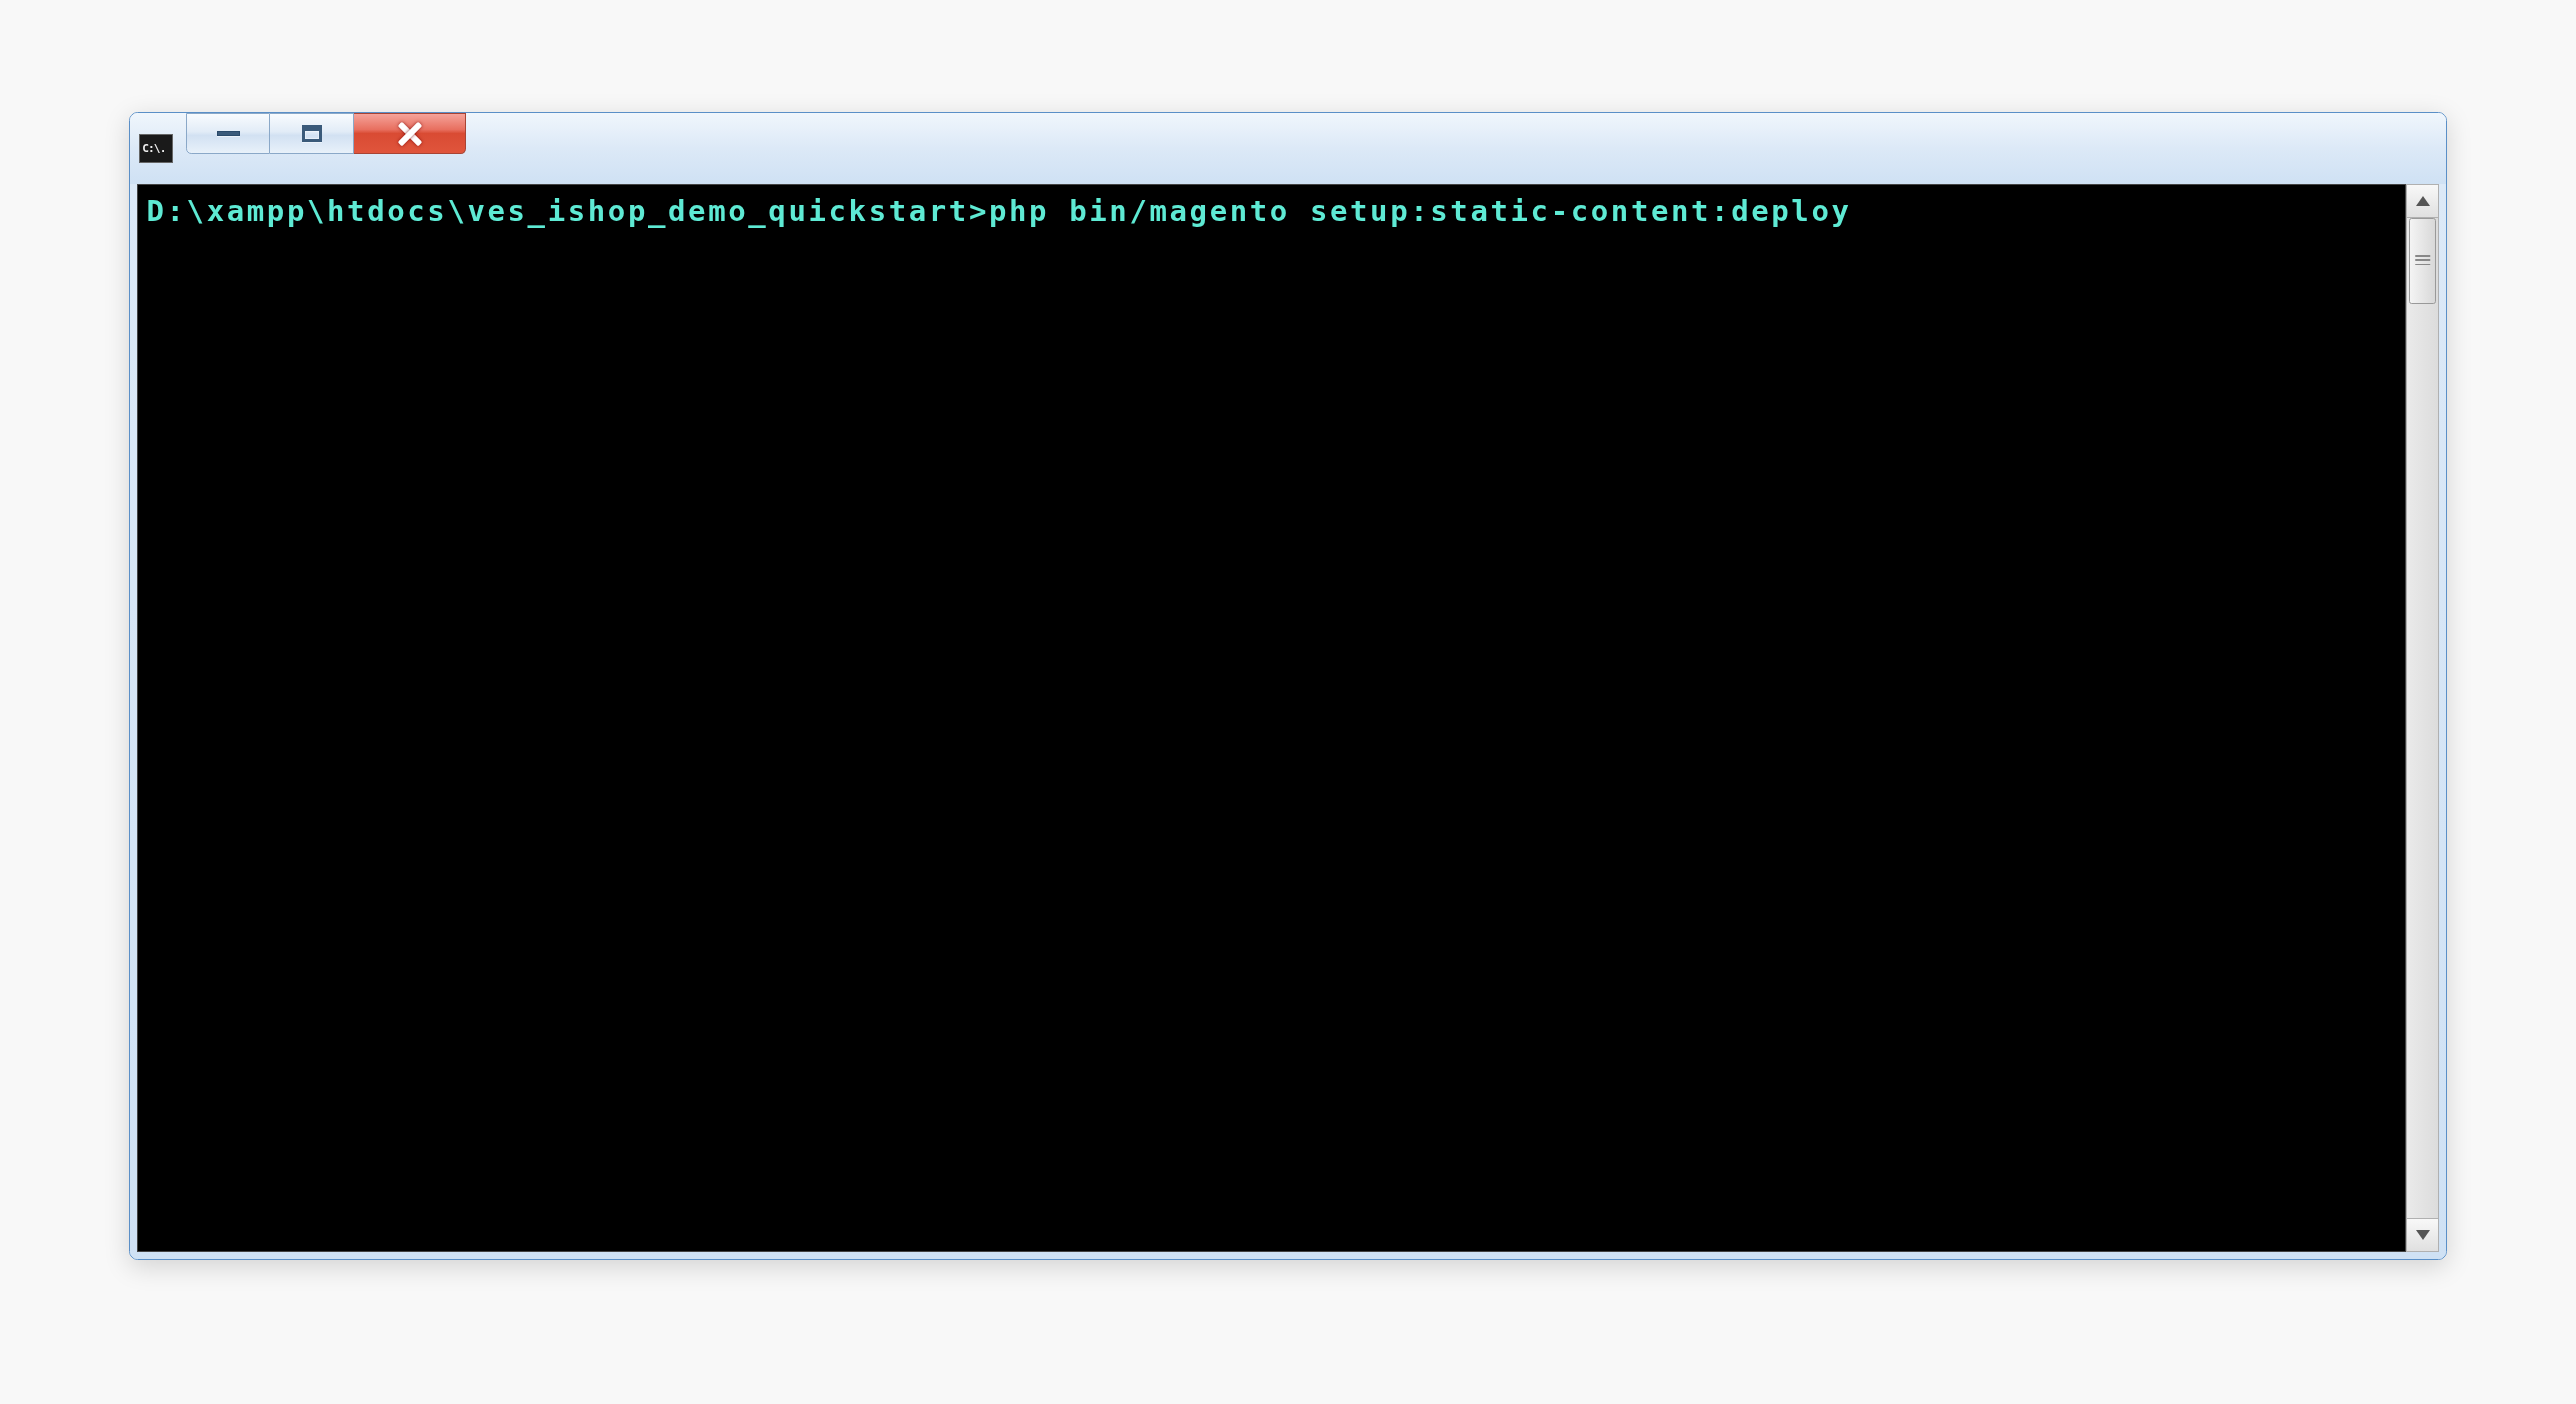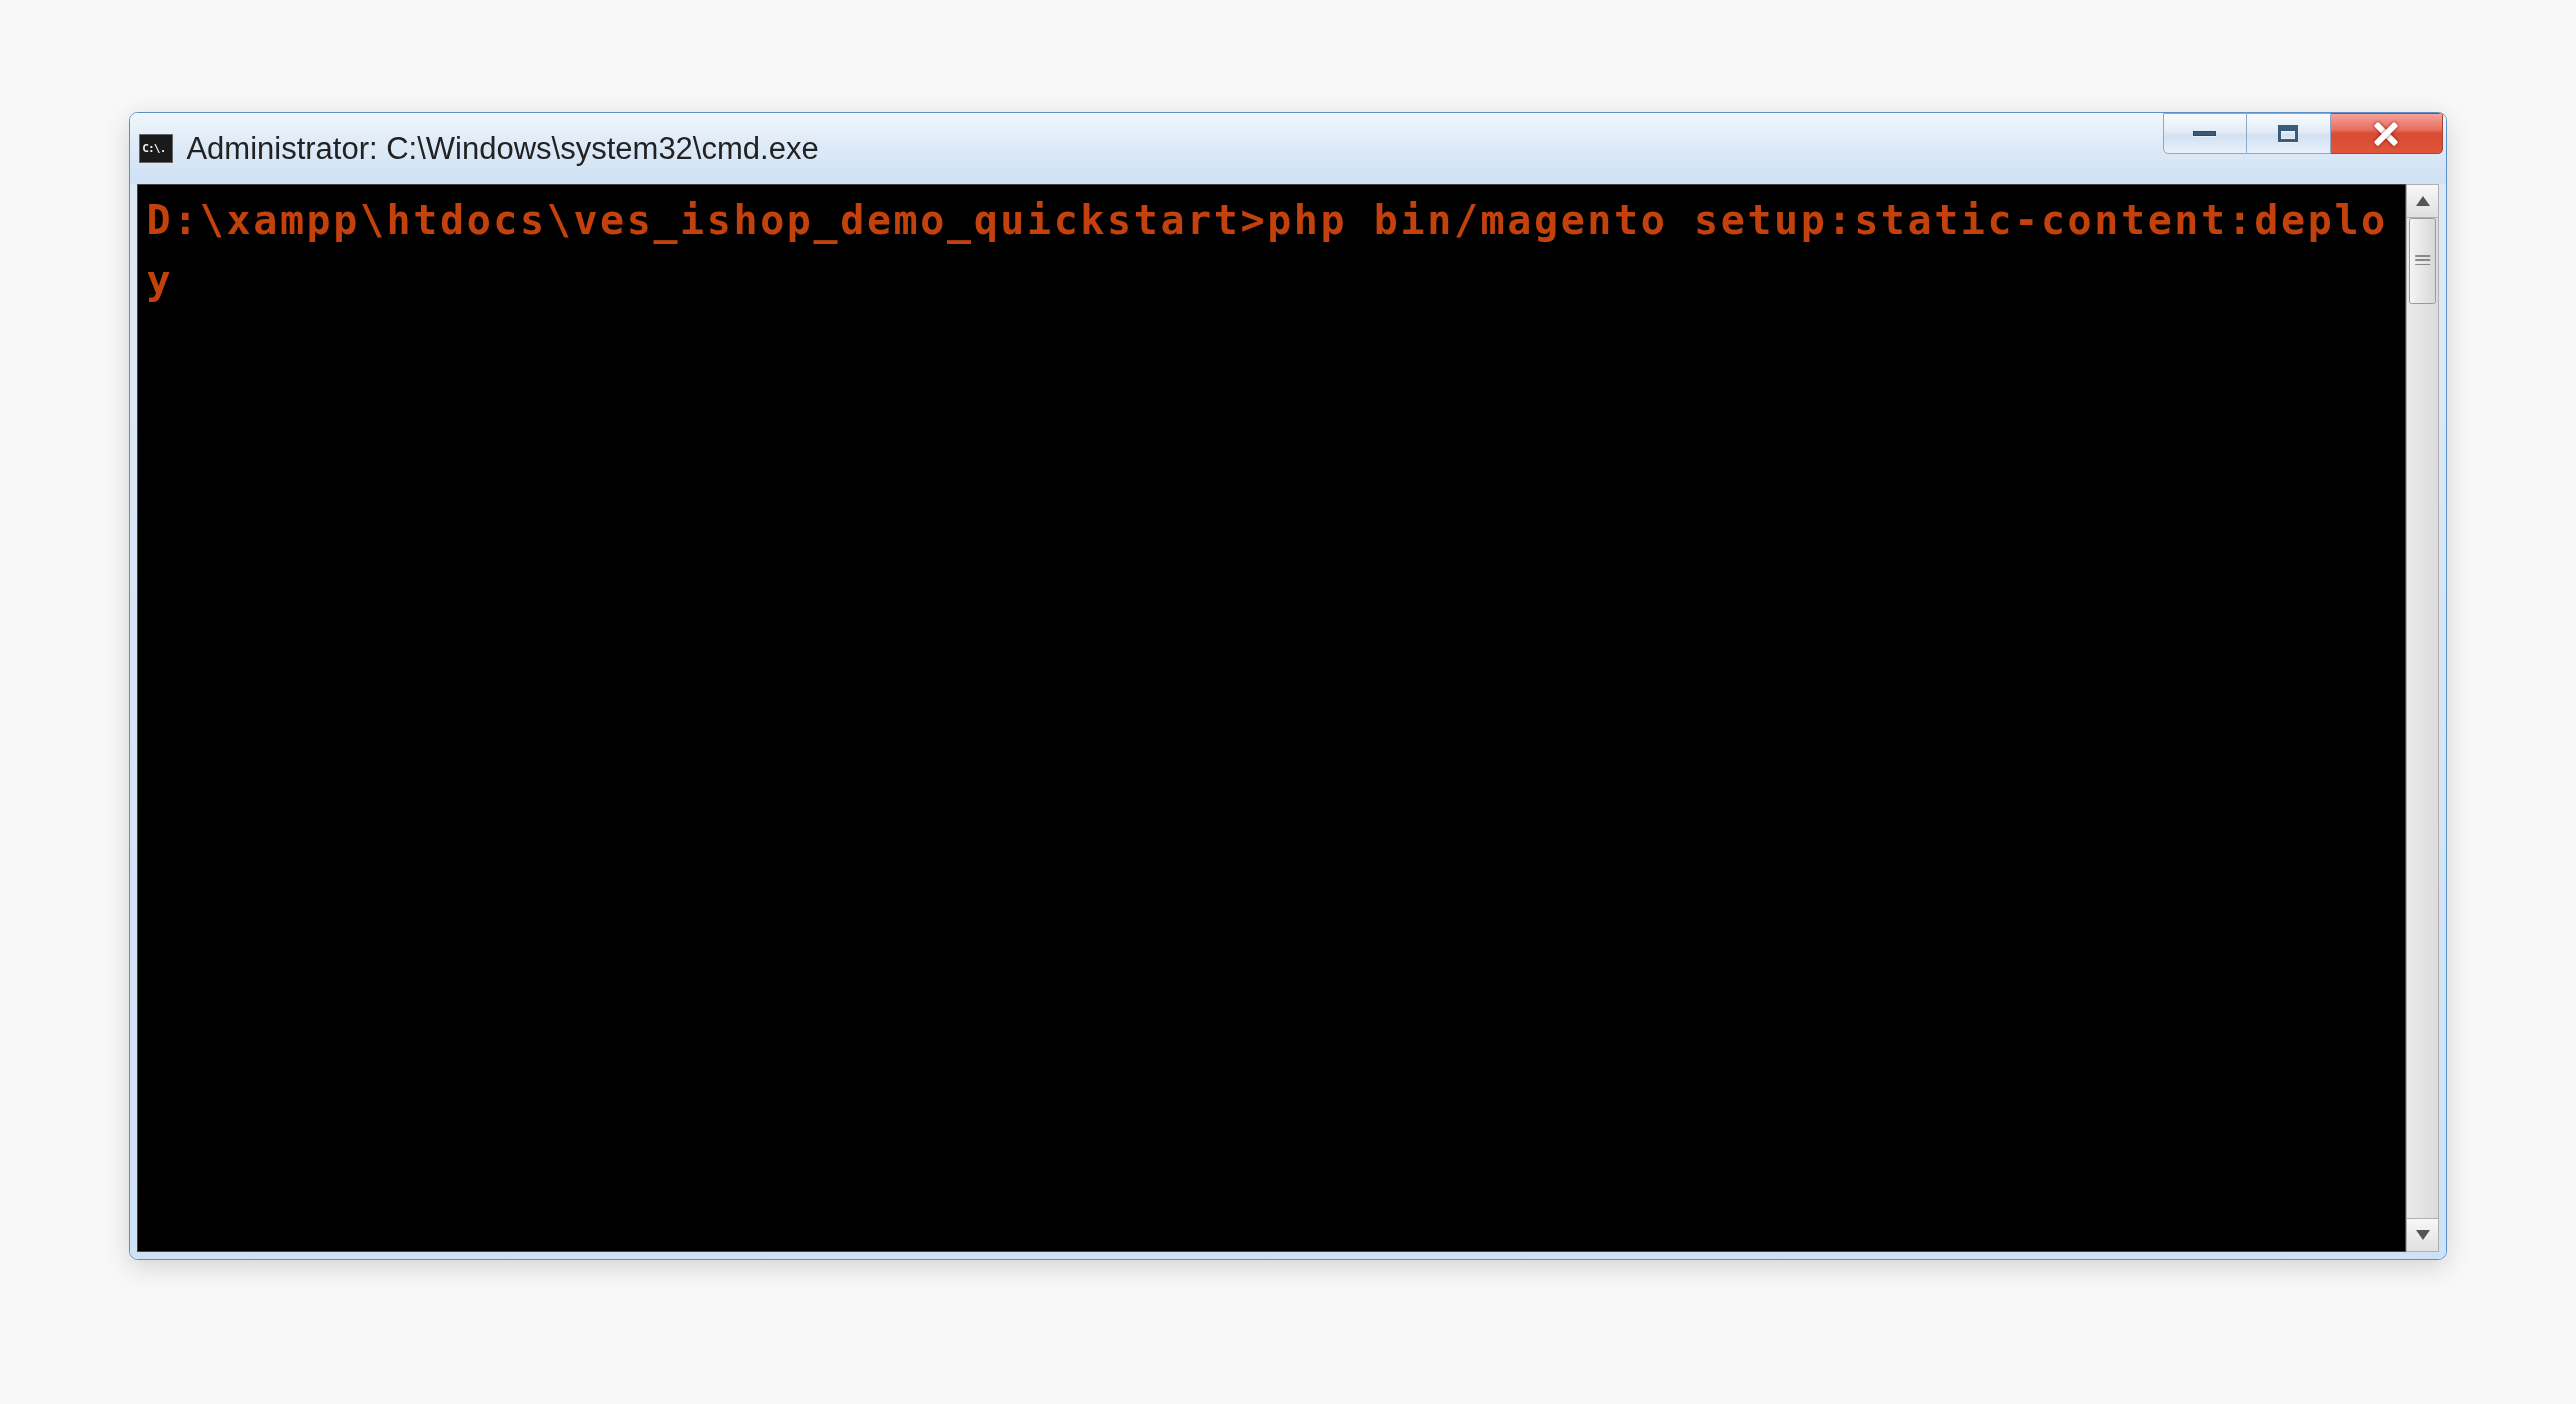--- a/index.html
+++ b/index.html
@@ -154,23 +154,23 @@
       height: 1068px;
       background: #000;
       border: 0.9px solid #444;
       position: relative;
       padding: 5.2px 8.6px;
       overflow: hidden;
     }
     
     .terminal-text {
       font-family: "Lucida Console", "Consolas", monospace;
-      font-size: 40px;
+      font-size: 29px;
       font-weight: bold;
-      color: #c2410c;
+      color: #5eead4;
       line-height: 1.5;
       white-space: pre-wrap;
       word-break: break-all;
       letter-spacing: 2.6px;
     }
     
     .scrollbar {
       width: 33px;
       height: 1068px;
       background: linear-gradient(to right, #f0f0f0, #e0e0e0);
@@ -238,21 +238,20 @@
     }
   </style>
 </head>
 <body>
 
 <div class="window">
   <div class="titlebar">
     <div class="titlebar-icon">
       <span class="titlebar-icon-text">C:\.</span>
     </div>
-    <div class="titlebar-title">Administrator: C:\Windows\system32\cmd.exe</div>
     <div class="window-controls">
       <div class="control-btn minimize">
         <div class="minimize-icon"></div>
       </div>
       <div class="control-btn maximize">
         <div class="maximize-icon"></div>
       </div>
       <div class="control-btn close">
         <div class="close-icon"></div>
       </div>

